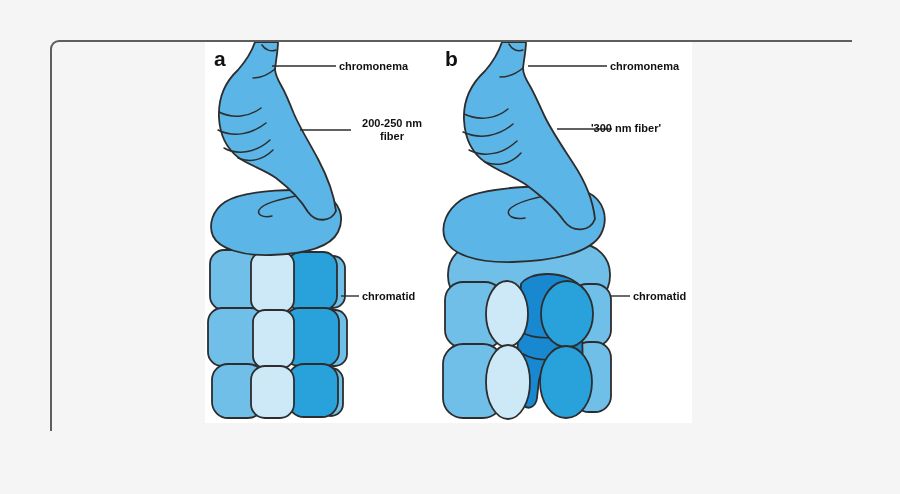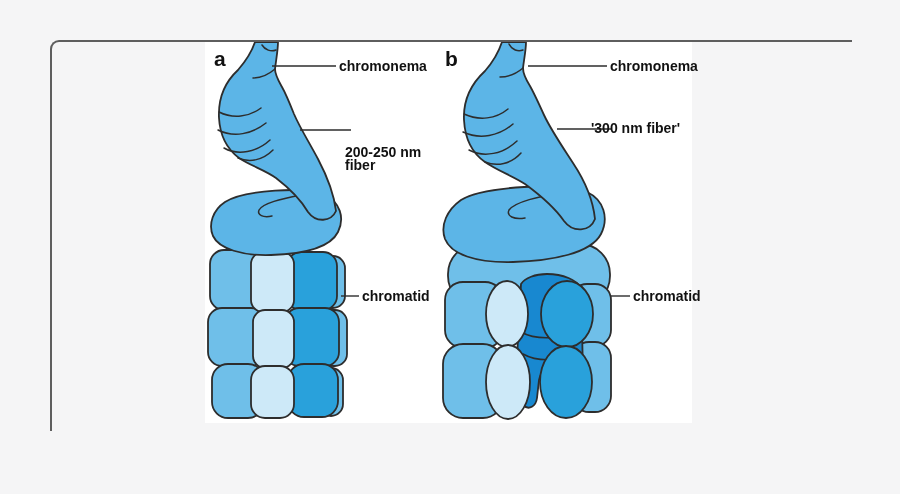--- a/index.html
+++ b/index.html
@@ -22,24 +22,24 @@
     background:var(--figure-bg,#ffffff);
   }
   .figure svg{position:absolute;left:0;top:0;}
   .panel-letter{
     position:absolute;
     font-weight:700;font-size:21px;color:var(--label-text,#111);
     line-height:1;
   }
   .lbl{
     position:absolute;
-    font-weight:700;font-size:14px;color:var(--label-text,#111);
+    font-weight:700;font-size:11px;color:var(--label-text,#111);
     line-height:13px;white-space:nowrap;
   }
-  .lbl.center{text-align:left;white-space:normal;margin-top:29px;}
+  .lbl.center{text-align:center;white-space:normal;}
   .outline{stroke:var(--outline-dark,#2d2d2d);stroke-width:1.8;stroke-linejoin:round;}
   .detail{fill:none;stroke:var(--outline-dark,#2d2d2d);stroke-width:1.5;stroke-linecap:round;}
   .leader{stroke:var(--outline-dark,#2d2d2d);stroke-width:1.4;}
 </style>
 </head>
 <body>
 
 <div class="stage">
   <div class="card">
     <div class="figure">

